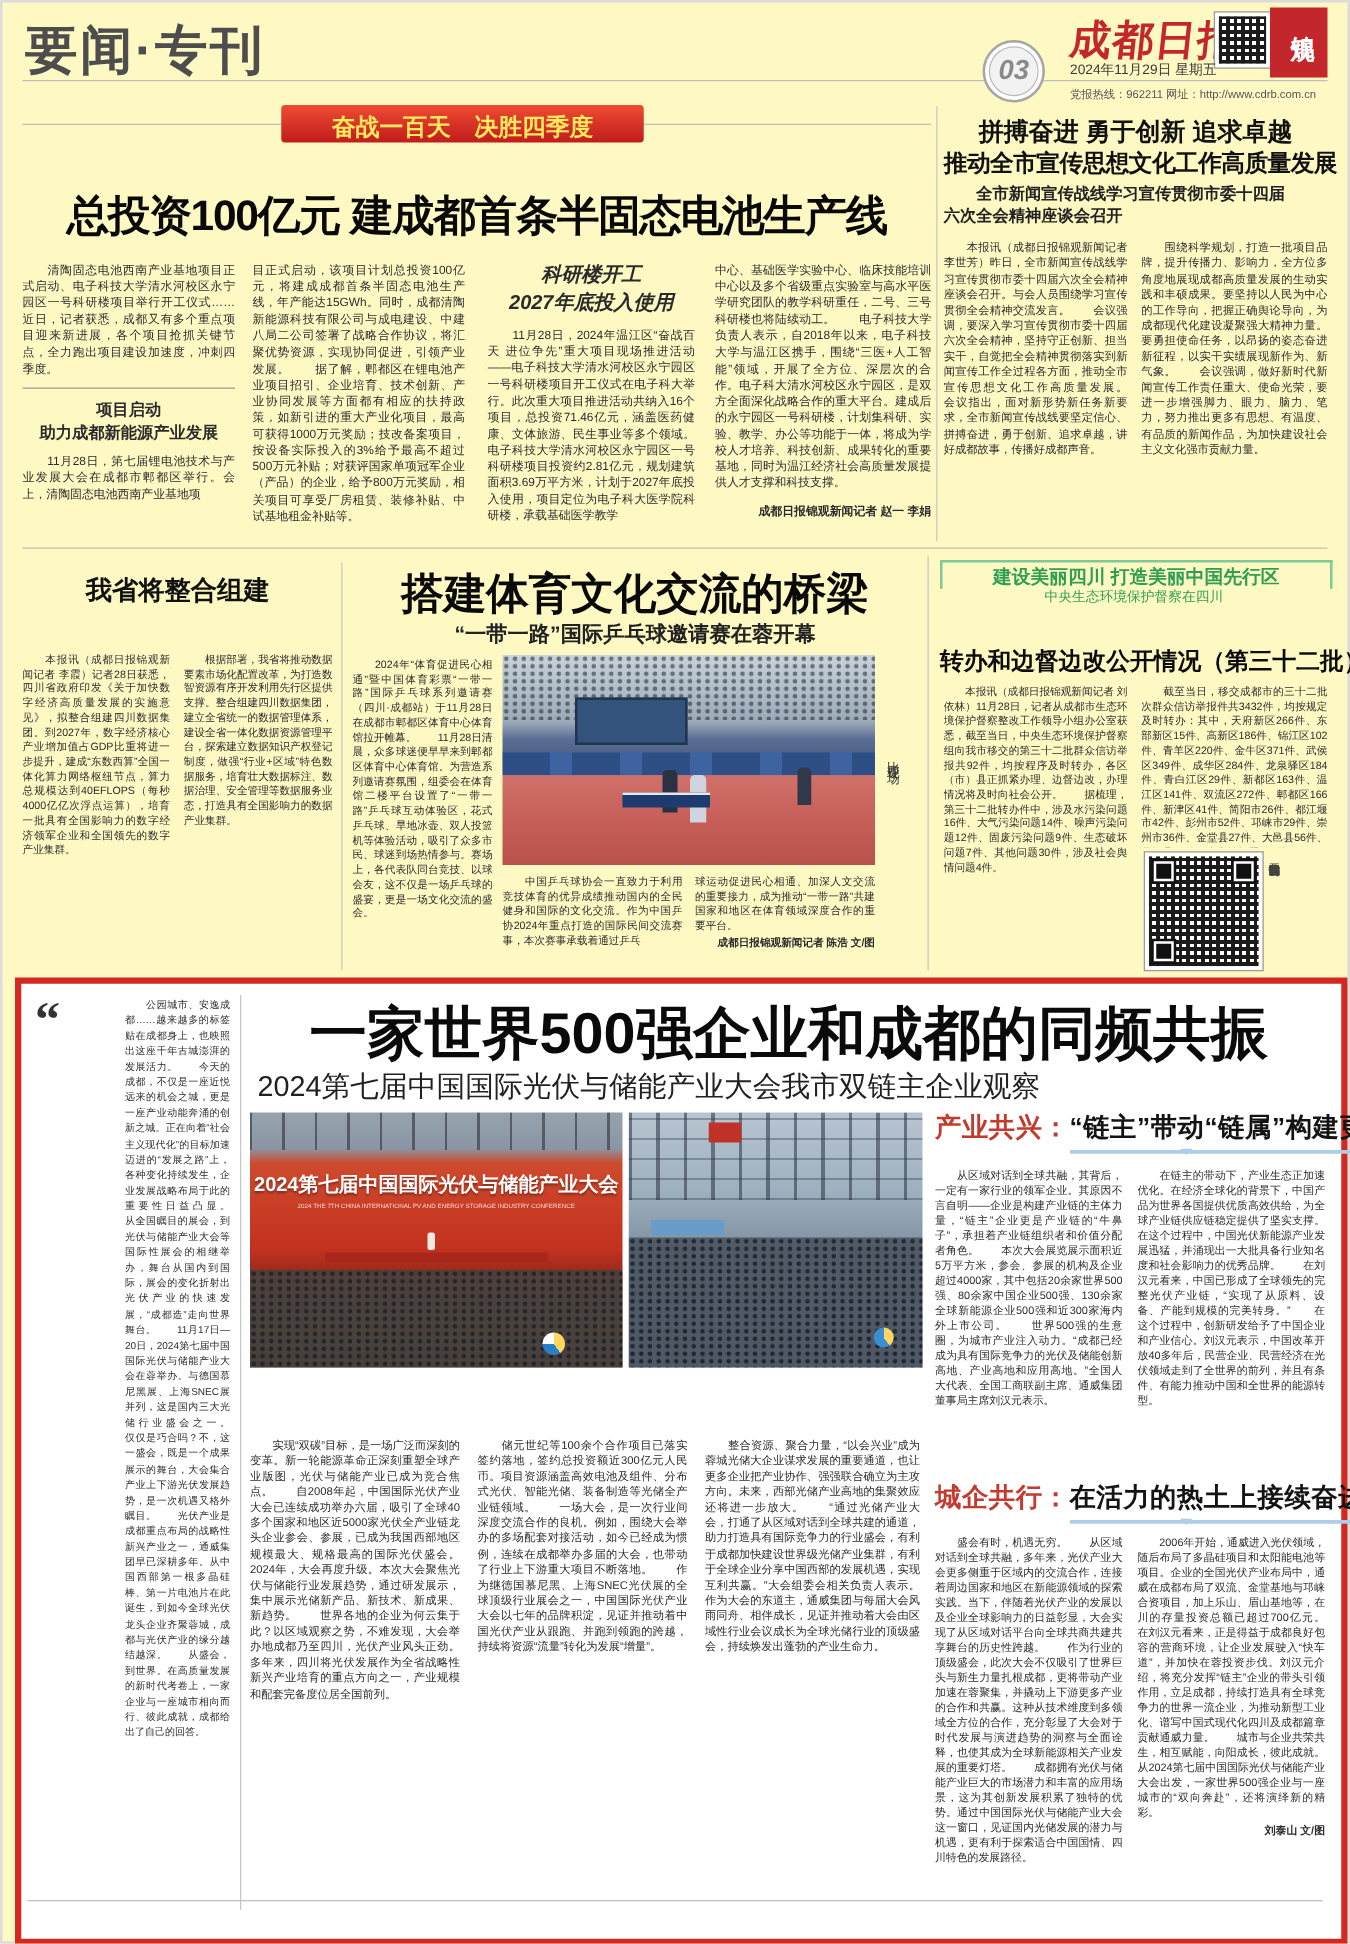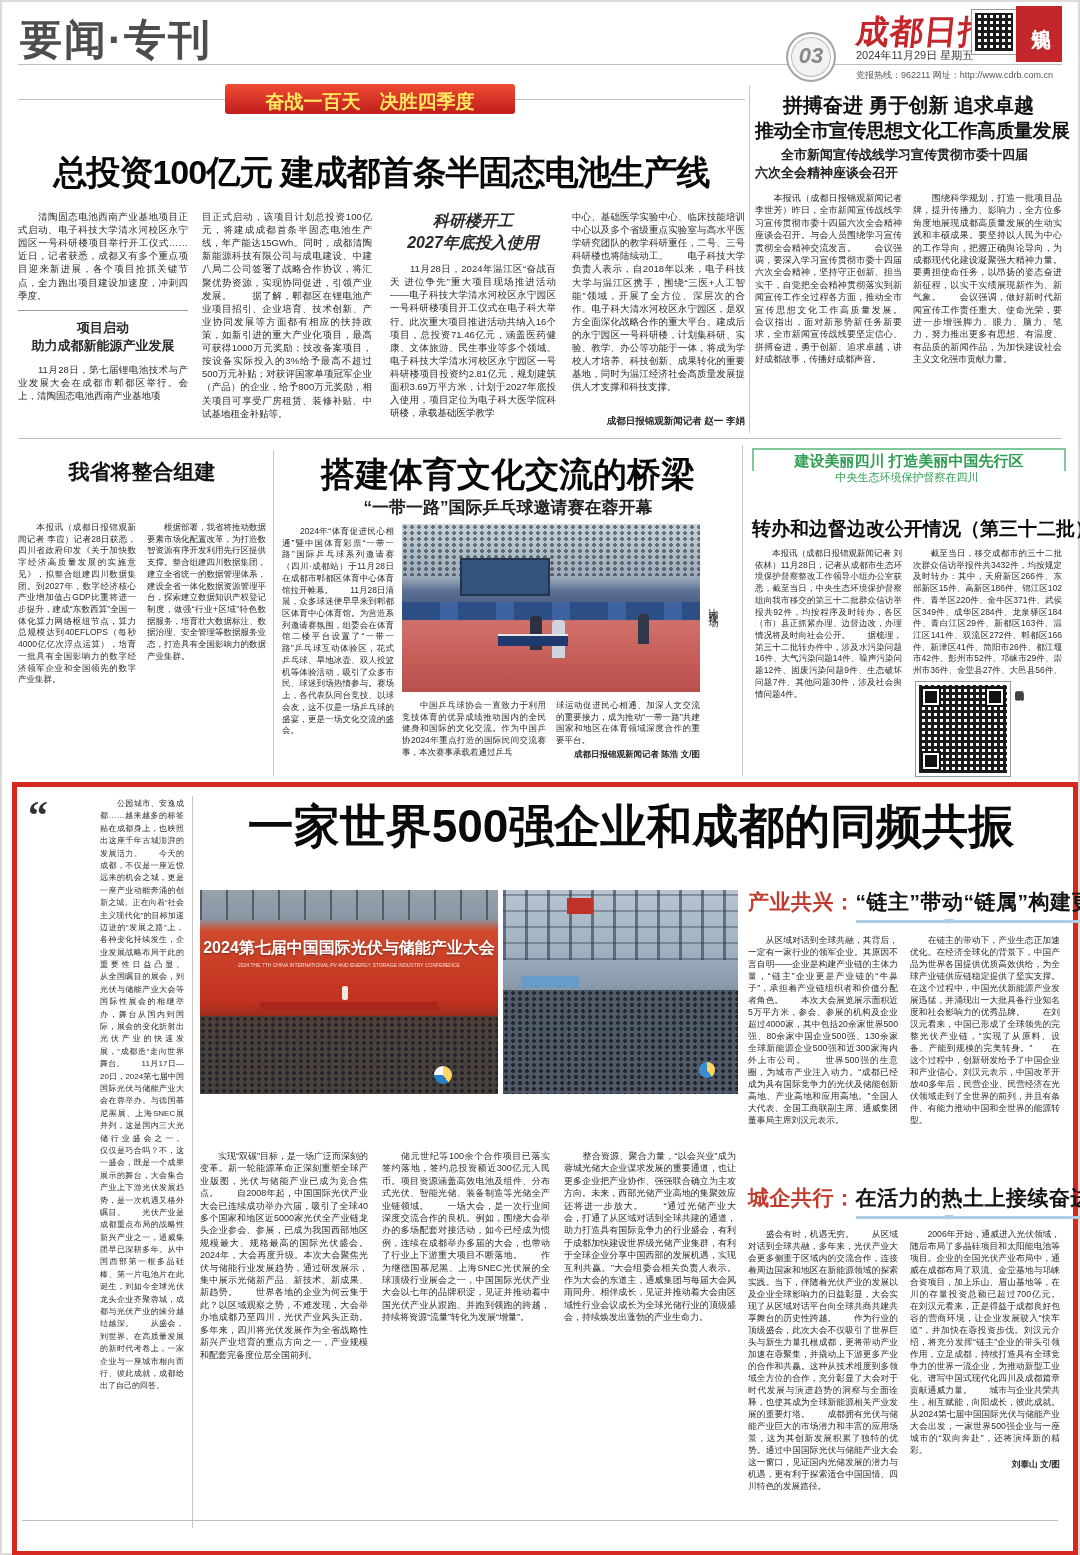--- a/index.html
+++ b/index.html
@@ -1,17 +1,17 @@
 <!DOCTYPE html>
 <html><head>
 <meta charset="utf-8">
 <style>
   html,body{margin:0;padding:0;}
   body{background:#e8e5e6;font-family:"Liberation Sans","DejaVu Sans",sans-serif;}
-  #page{position:relative;width:1080px;height:1555px;background:#ffffff;overflow:hidden;
+  #page{position:relative;width:1080px;height:1555px;background:#fef9c3;overflow:hidden;
         box-shadow:inset 0 0 0 2px #dedadb;}
   .abs{position:absolute;}
   .jtxt{text-align:justify;color:#2b2b2b;overflow:hidden;line-height:1.38;}
   .hline{background:#bfbdbd;height:1px;}
   .vline{background:#c8c6c6;width:1px;}
   .center{text-align:center;}
   .bold{font-weight:bold;}
   .nowrap{white-space:nowrap;}
   .vert{writing-mode:vertical-rl;}
   .qr{background:
@@ -62,21 +62,21 @@
   <div class="abs jtxt" style="left:202px;top:210px;width:170px;height:222px;font-size:9.5px;">目正式启动，该项目计划总投资100亿元，将建成成都首条半固态电池生产线，年产能达15GWh。同时，成都清陶新能源科技有限公司与成电建设、中建八局二公司签署了战略合作协议，将汇聚优势资源，实现协同促进，引领产业发展。　　据了解，郫都区在锂电池产业项目招引、企业培育、技术创新、产业协同发展等方面都有相应的扶持政策，如新引进的重大产业化项目，最高可获得1000万元奖励；技改备案项目，按设备实际投入的3%给予最高不超过500万元补贴；对获评国家单项冠军企业（产品）的企业，给予800万元奖励，相关项目可享受厂房租赁、装修补贴、中试基地租金补贴等。</div>
   <div class="abs jtxt" style="left:390px;top:210px;width:166px;height:222px;font-size:9.5px;">
     <div class="bold center" style="font-size:16px;margin-bottom:8px;font-style:italic;">
       <div>科研楼开工</div>
       <div>2027年底投入使用</div>
     </div>
     <span>　　11月28日，2024年温江区“奋战百天 进位争先”重大项目现场推进活动——电子科技大学清水河校区永宁园区一号科研楼项目开工仪式在电子科大举行。此次重大项目推进活动共纳入16个项目，总投资71.46亿元，涵盖医药健康、文体旅游、民生事业等多个领域。　　电子科技大学清水河校区永宁园区一号科研楼项目投资约2.81亿元，规划建筑面积3.69万平方米，计划于2027年底投入使用，项目定位为电子科大医学院科研楼，承载基础医学教学</span>
   </div>
   <div class="abs jtxt" style="left:572px;top:210px;width:173px;height:222px;font-size:9.5px;">
     <span>中心、基础医学实验中心、临床技能培训中心以及多个省级重点实验室与高水平医学研究团队的教学科研重任，二号、三号科研楼也将陆续动工。　　电子科技大学负责人表示，自2018年以来，电子科技大学与温江区携手，围绕“三医+人工智能”领域，开展了全方位、深层次的合作。电子科大清水河校区永宁园区，是双方全面深化战略合作的重大平台。建成后的永宁园区一号科研楼，计划集科研、实验、教学、办公等功能于一体，将成为学校人才培养、科技创新、成果转化的重要基地，同时为温江经济社会高质量发展提供人才支撑和科技支撑。</span>
-    <div class="bold" style="text-align:right;margin-top:20px;">成都日报锦观新闻记者 赵一 李娟</div>
+    <div class="bold" style="text-align:right;margin-top:9px;">成都日报锦观新闻记者 赵一 李娟</div>
   </div>
 
   <div class="abs vline" style="left:749px;top:85px;height:348px;"></div>
   <div class="abs hline" style="left:18px;top:438px;width:1044px;"></div>
 
   <div class="abs bold center nowrap" style="left:755px;top:92px;width:307px;font-size:20px;color:#111;">拼搏奋进 勇于创新 追求卓越</div>
   <div class="abs bold center nowrap" style="left:755px;top:118px;width:307px;font-size:19px;color:#111;letter-spacing:-0.5px;">推动全市宣传思想文化工作高质量发展</div>
   <div class="abs bold" style="left:755px;top:146px;width:307px;font-size:13px;color:#222;">　　全市新闻宣传战线学习宣传贯彻市委十四届</div>
   <div class="abs bold" style="left:755px;top:164px;width:307px;font-size:13px;color:#222;">六次全会精神座谈会召开</div>
   <div class="abs jtxt" style="left:755px;top:192px;width:147px;height:240px;font-size:9px;">　　本报讯（成都日报锦观新闻记者 李世芳）昨日，全市新闻宣传战线学习宣传贯彻市委十四届六次全会精神座谈会召开。与会人员围绕学习宣传贯彻全会精神交流发言。　　会议强调，要深入学习宣传贯彻市委十四届六次全会精神，坚持守正创新、担当实干，自觉把全会精神贯彻落实到新闻宣传工作全过程各方面，推动全市宣传思想文化工作高质量发展。　　会议指出，面对新形势新任务新要求，全市新闻宣传战线要坚定信心、拼搏奋进，勇于创新、追求卓越，讲好成都故事，传播好成都声音。</div>
@@ -121,20 +121,21 @@
   </div>
   <div class="abs vert" style="left:1012px;top:684px;height:88px;font-size:9px;color:#444;line-height:1.5;">扫码查看群众信访举报转办和边督边改公开情况</div>
 
   <div class="abs" style="left:12px;top:782px;width:1056px;height:764px;border:5px solid #d5281e;background:#fff;"></div>
 
   <div class="abs bold" style="left:28px;top:792px;font-size:40px;color:#333;font-family:'Liberation Serif','DejaVu Serif',serif;">“</div>
   <div class="abs jtxt" style="left:100px;top:798px;width:84px;height:728px;font-size:8px;line-height:1.55;">　　公园城市、安逸成都……越来越多的标签贴在成都身上，也映照出这座千年古城澎湃的发展活力。　　今天的成都，不仅是一座近悦远来的机会之城，更是一座产业动能奔涌的创新之城。正在向着“社会主义现代化”的目标加速迈进的“发展之路”上，各种变化持续发生，企业发展战略布局于此的重要性日益凸显。　　从全国瞩目的展会，到光伏与储能产业大会等国际性展会的相继举办，舞台从国内到国际，展会的变化折射出光伏产业的快速发展，“成都造”走向世界舞台。　　11月17日—20日，2024第七届中国国际光伏与储能产业大会在蓉举办。与德国慕尼黑展、上海SNEC展并列，这是国内三大光储行业盛会之一。　　仅仅是巧合吗？不，这一盛会，既是一个成果展示的舞台，大会集合产业上下游光伏发展趋势，是一次机遇又格外瞩目。　　光伏产业是成都重点布局的战略性新兴产业之一，通威集团早已深耕多年。从中国西部第一根多晶硅棒、第一片电池片在此诞生，到如今全球光伏龙头企业齐聚蓉城，成都与光伏产业的缘分越结越深。　　从盛会，到世界。在高质量发展的新时代考卷上，一家企业与一座城市相向而行、彼此成就，成都给出了自己的回答。</div>
   <div class="abs vline" style="left:192px;top:796px;height:732px;"></div>
 
   <div class="abs bold center nowrap" style="left:200px;top:796px;width:862px;font-size:46px;color:#0a0a0a;">一家世界500强企业和成都的同频共振</div>
+  <div class="abs nowrap" style="left:206px;top:854px;font-size:23px;color:#222;">2024第七届中国国际光伏与储能产业大会我市双链主企业观察</div>
 
   <div class="abs" style="left:200px;top:890px;width:298px;height:204px;overflow:hidden;background:linear-gradient(180deg,#97a2ae 0%,#8a96a4 14%,#ce4a2d 20%,#c3311f 54%,#9c2c1d 62%,#574741 74%,#3e3833 100%);">
     <div class="abs" style="left:0;top:0;width:298px;height:30px;background:repeating-linear-gradient(90deg,rgba(60,65,72,0.7) 0 2px,transparent 2px 26px);"></div>
     <div class="abs bold center nowrap" style="left:0;top:48px;width:298px;font-size:16px;color:#fff;text-shadow:0 1px 2px rgba(0,0,0,0.4);">2024第七届中国国际光伏与储能产业大会</div>
     <div class="abs center nowrap" style="left:0;top:72px;width:298px;font-size:5px;color:#ffd9ce;">2024 THE 7TH CHINA INTERNATIONAL PV AND ENERGY STORAGE INDUSTRY CONFERENCE</div>
     <div class="abs" style="left:142px;top:96px;width:6px;height:14px;background:#f2e8e2;border-radius:2px;"></div>
     <div class="abs" style="left:60px;top:112px;width:178px;height:8px;background:#a8261a;"></div>
     <div class="abs dotcrowd" style="left:0;top:126px;width:298px;height:78px;background-color:#4a423c;opacity:0.92;"></div>
     <div class="abs" style="left:234px;top:176px;width:18px;height:18px;border-radius:50%;background:conic-gradient(#ffd75e 0 40%,#2a7fc9 40% 75%,#fff 75% 100%);"></div>
   </div>

